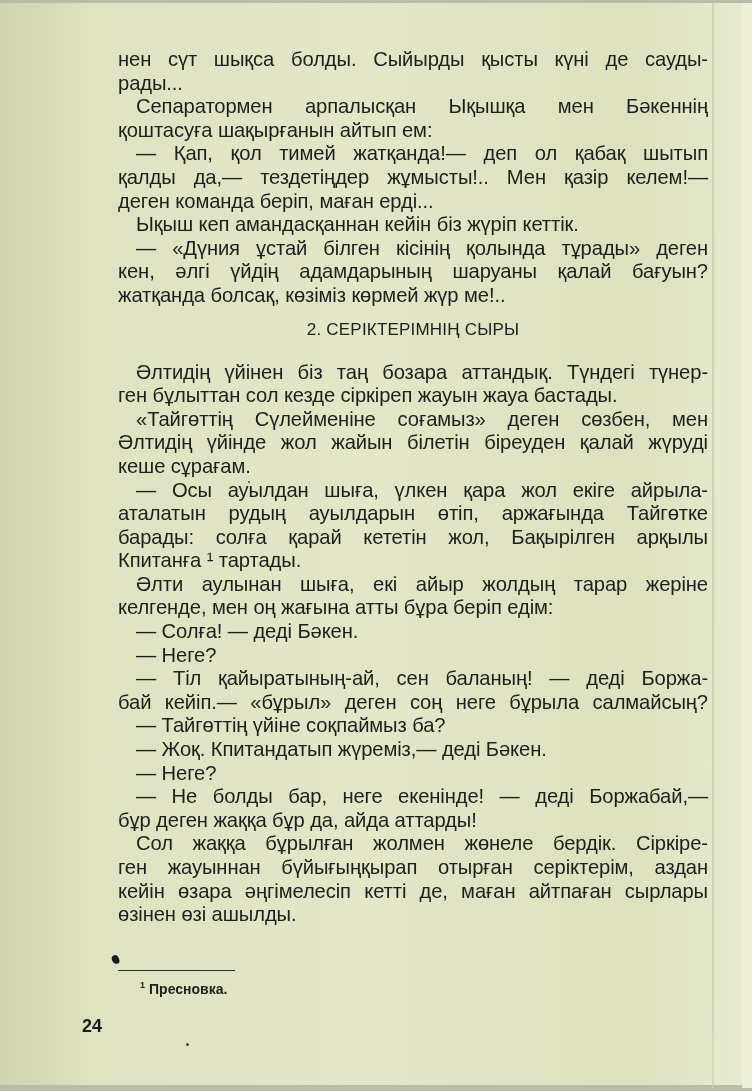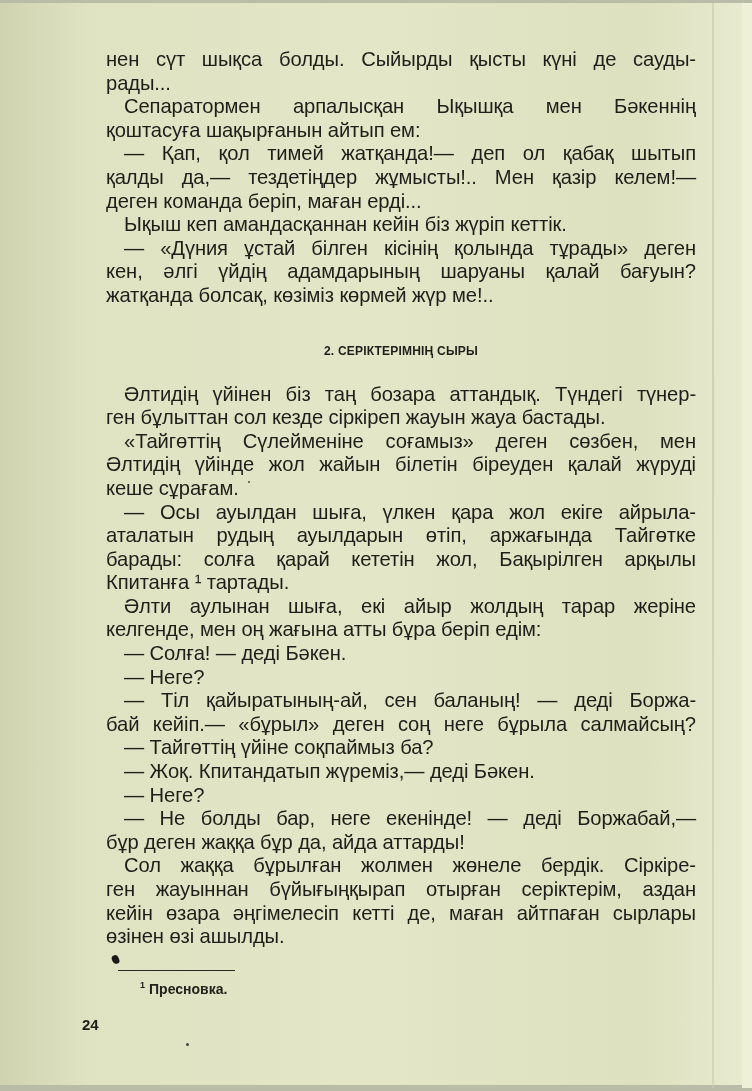--- a/index.html
+++ b/index.html
@@ -19,53 +19,53 @@
   .edge-line {
     position: absolute; left: 712px; top: 0; width: 2px; height: 1085px;
     background: linear-gradient(180deg, #c5c9a9, #bfc3a1 40%, #c9cdae);
     opacity: 0.6;
   }
   .edge-right {
     position: absolute; right: 0; top: 0; width: 10px; height: 1085px;
     background: #eef0d8;
   }
   .text {
-    position: absolute; left: 106px; top: 45px; width: 590px;
+    position: absolute; left: 118px; top: 45px; width: 590px;
     color: #1e1f1a;
     font-family: "Liberation Sans Narrow", "Liberation Sans", sans-serif;
     font-size: 20.2px;
     line-height: 23.6px;
     letter-spacing: -0.1px;
   }
   .line { white-space: nowrap; height: 23.6px; text-align: justify; text-align-last: justify; }
   .line.last { text-align-last: left; }
   .line.indent { padding-left: 18px; }
   .heading {
     text-align: center;
-    font-weight: bold;
-    font-size: 12px;
-    margin-top: 32px;
+    font-weight: normal;
+    font-size: 17px;
+    margin-top: 10px;
     margin-bottom: 21px;
     height: 22px;
     letter-spacing: 0.2px;
   }
   .rule {
     position: absolute; left: 118px; top: 967px; width: 117px; height: 1px;
     background: #2a2b24;
   }
   .footnote {
     position: absolute; left: 140px; top: 977px;
     font-family: "Liberation Sans", sans-serif;
     font-size: 14px; font-weight: bold; color: #22231d;
   }
   .footnote sup { font-size: 9px; margin-right: 4px; }
   .page-num {
     position: absolute; left: 82px; top: 1013px;
     font-family: "Liberation Sans", sans-serif;
-    font-size: 15px; font-weight: bold; color: #1c1d18;
+    font-size: 18px; font-weight: bold; color: #1c1d18;
   }
   .ink-mark {
     position: absolute; left: 112px; top: 952px; width: 7px; height: 9px;
     background: #1a1a16; border-radius: 50% 50% 40% 60%;
     transform: rotate(-20deg);
   }
   .speck { position: absolute; width: 3px; height: 3px; background: #444; border-radius: 50%; }
 </style>
 </head>
 <body>

